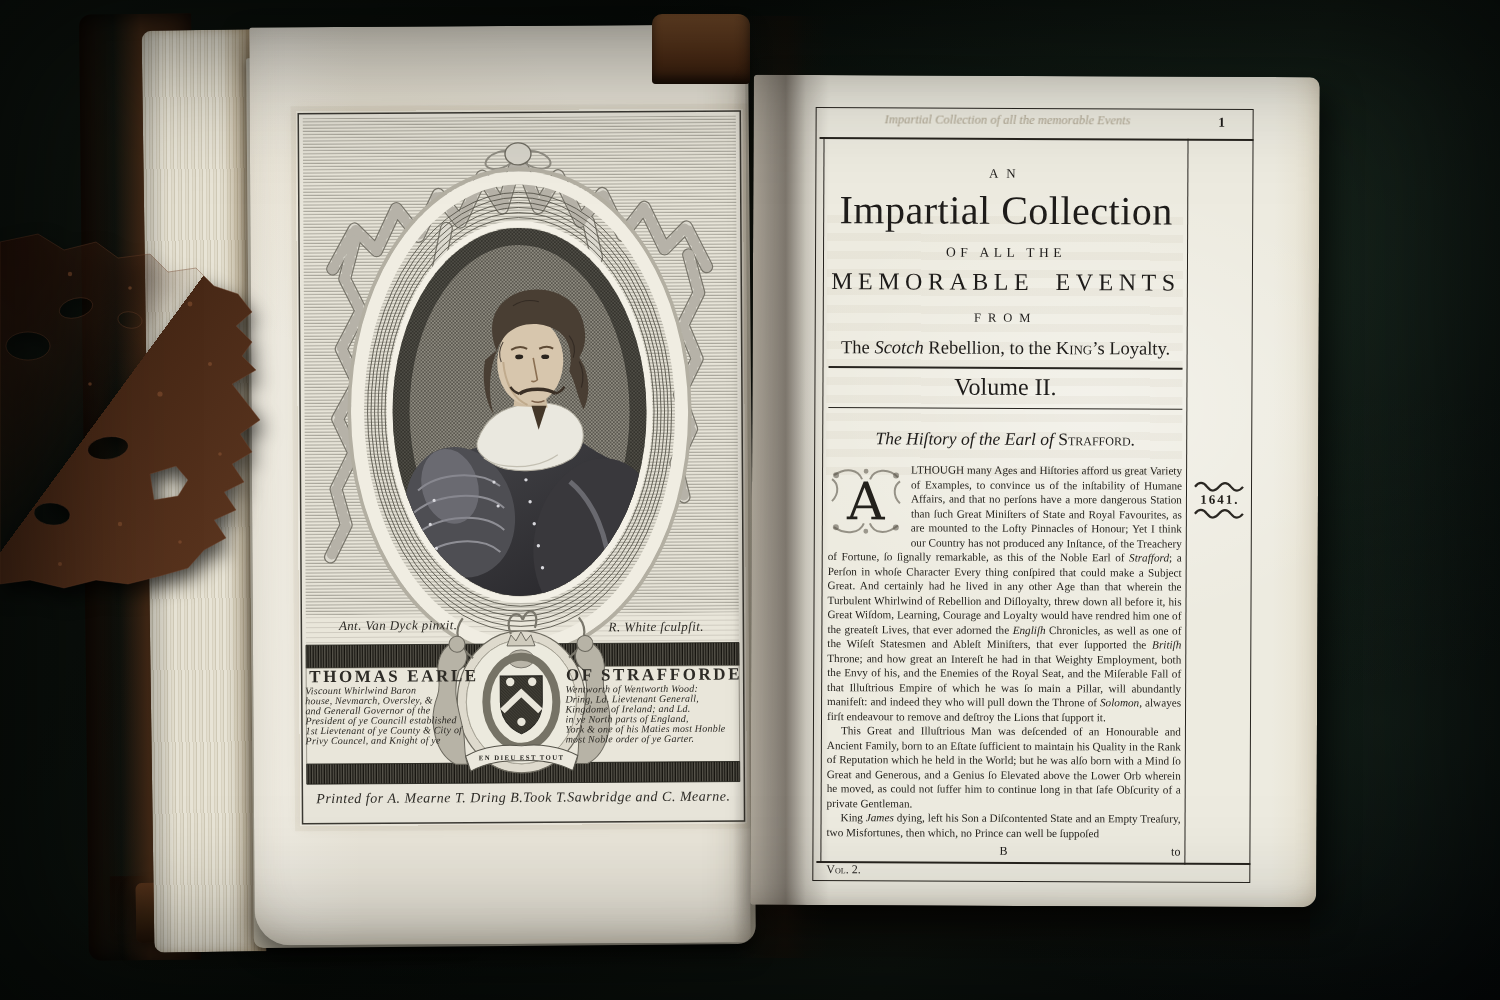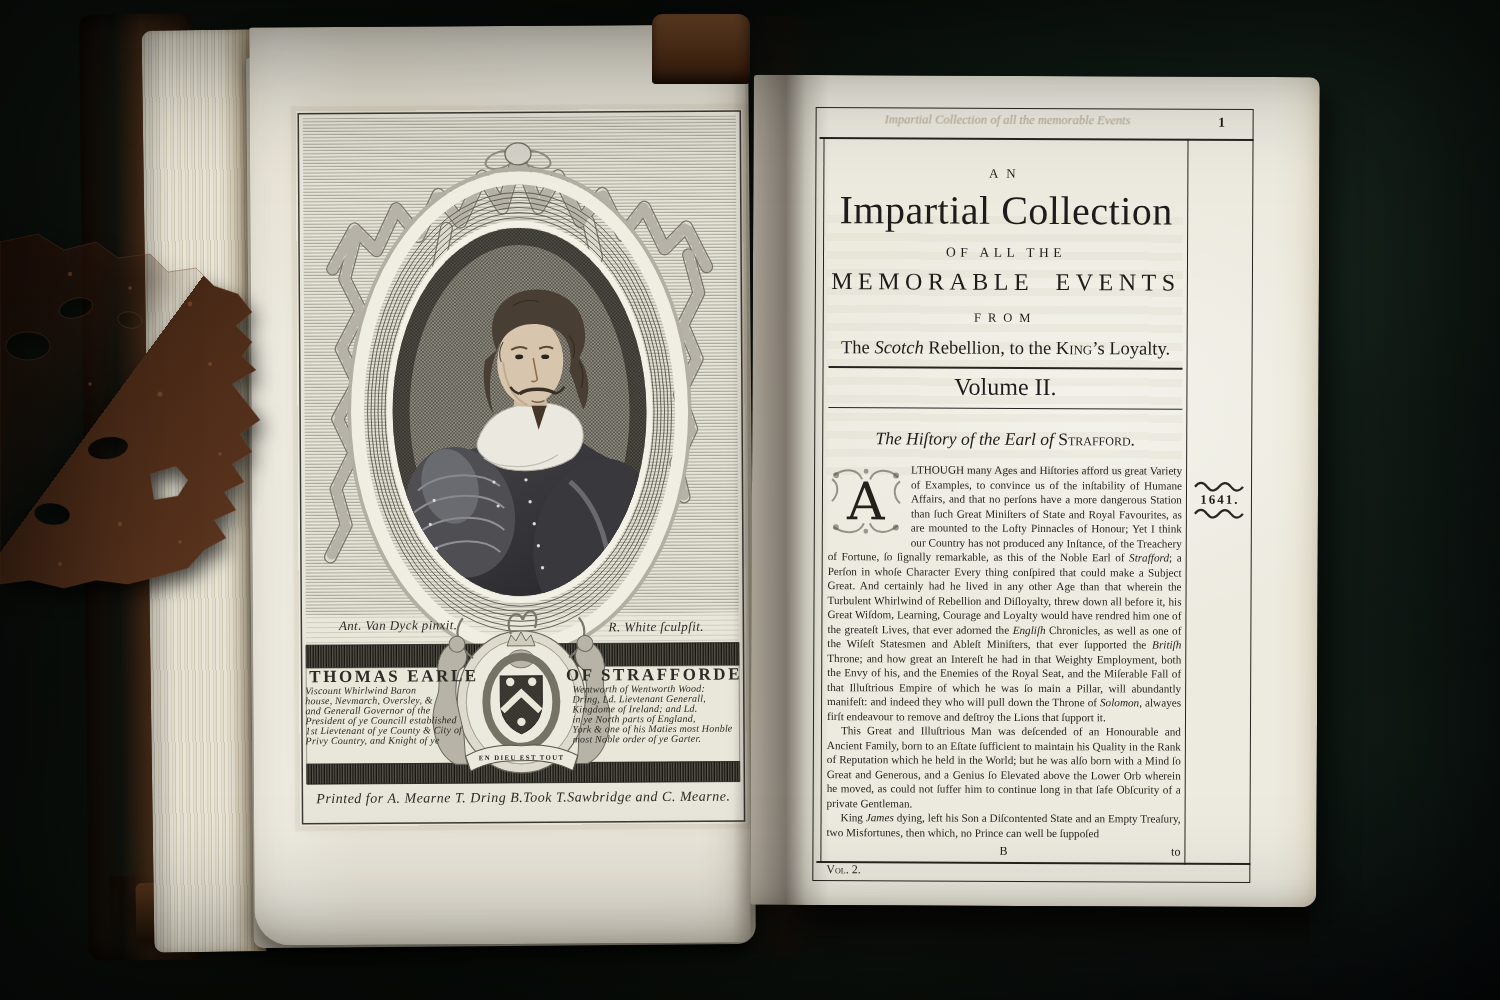--- a/index.html
+++ b/index.html
@@ -71,21 +71,21 @@
   .plate .ov{position:absolute;line-height:1;color:#2d2b26;}
   .credit{font-style:italic;font-size:13px;letter-spacing:.4px;color:#3a3831;}
   .credit-left{left:40px;top:508px;}
   .credit-right{right:42px;top:511px;}
   .eng-name{font-size:17px;letter-spacing:2.6px;color:#26241f;font-weight:bold;}
   .eng-name-left{left:10px;top:557px;}
   .eng-name-right{right:4px;top:557px;}
   .cap-col{font-style:italic;font-size:10px;line-height:13px;color:#2e2c27;letter-spacing:.2px;white-space:nowrap;}
   .cap-col span{display:block;}
   .cap-col-left{left:6px;top:575px;}
-  .cap-col-right{right:14px;top:575px;text-align:left;}
+  .cap-col-right{right:21px;top:575px;text-align:left;}
   .motto-text{left:132px;top:645px;width:180px;text-align:center;font-size:6.8px;letter-spacing:1.4px;color:#2b2a25;font-weight:bold;}
   .imprint{left:0;top:681px;width:100%;text-align:center;font-style:italic;font-size:14px;letter-spacing:.5px;color:#2c2a25;}
 
   
   .rp-border{position:absolute;left:62px;top:32px;width:438px;height:774px;border:1.6px solid #27241f;}
   .rp-line{position:absolute;background:#27241f;}
   .rp-toprule{left:66px;top:62px;width:434px;height:1.6px;}
   .rp-bottomrule{left:66px;top:786px;width:434px;height:1.6px;}
   .rp-vleft{left:69.5px;top:62px;width:1.3px;height:726px;}
   .rp-vright{left:434px;top:62px;width:1.4px;height:726px;}
@@ -318,21 +318,21 @@
       <div class="ov credit credit-left">Ant. Van Dyck pinxit.</div>
       <div class="ov credit credit-right">R. White ſculpſit.</div>
       <div class="ov eng-name eng-name-left">THOMAS EARLE</div>
       <div class="ov eng-name eng-name-right">OF STRAFFORDE</div>
       <div class="ov cap-col cap-col-left">
         <span>Viscount Whirlwind Baron</span>
           <span>house, Nevmarch, Oversley, &amp;</span>
         <span>and Generall Governor of the</span>
           <span>President of ye Councill established</span>
         <span>1st Lievtenant of ye County &amp; City of</span>
-          <span>Privy Country, and Knight of ye</span>
+          <span>Privy Councel, and Knight of ye</span>
       </div>
       <div class="ov cap-col cap-col-right">
         <span>Wentworth of Wentworth Wood:</span>
           <span>Dring, Ld. Lievtenant Generall,</span>
         <span>Kingdome of Ireland; and Ld.</span>
           <span>in ye North parts of England,</span>
         <span>York &amp; one of his Maties most Honble</span>
           <span>most Noble order of ye Garter.</span>
       </div>
       <div class="ov motto-text">EN DIEU EST TOUT</div>

